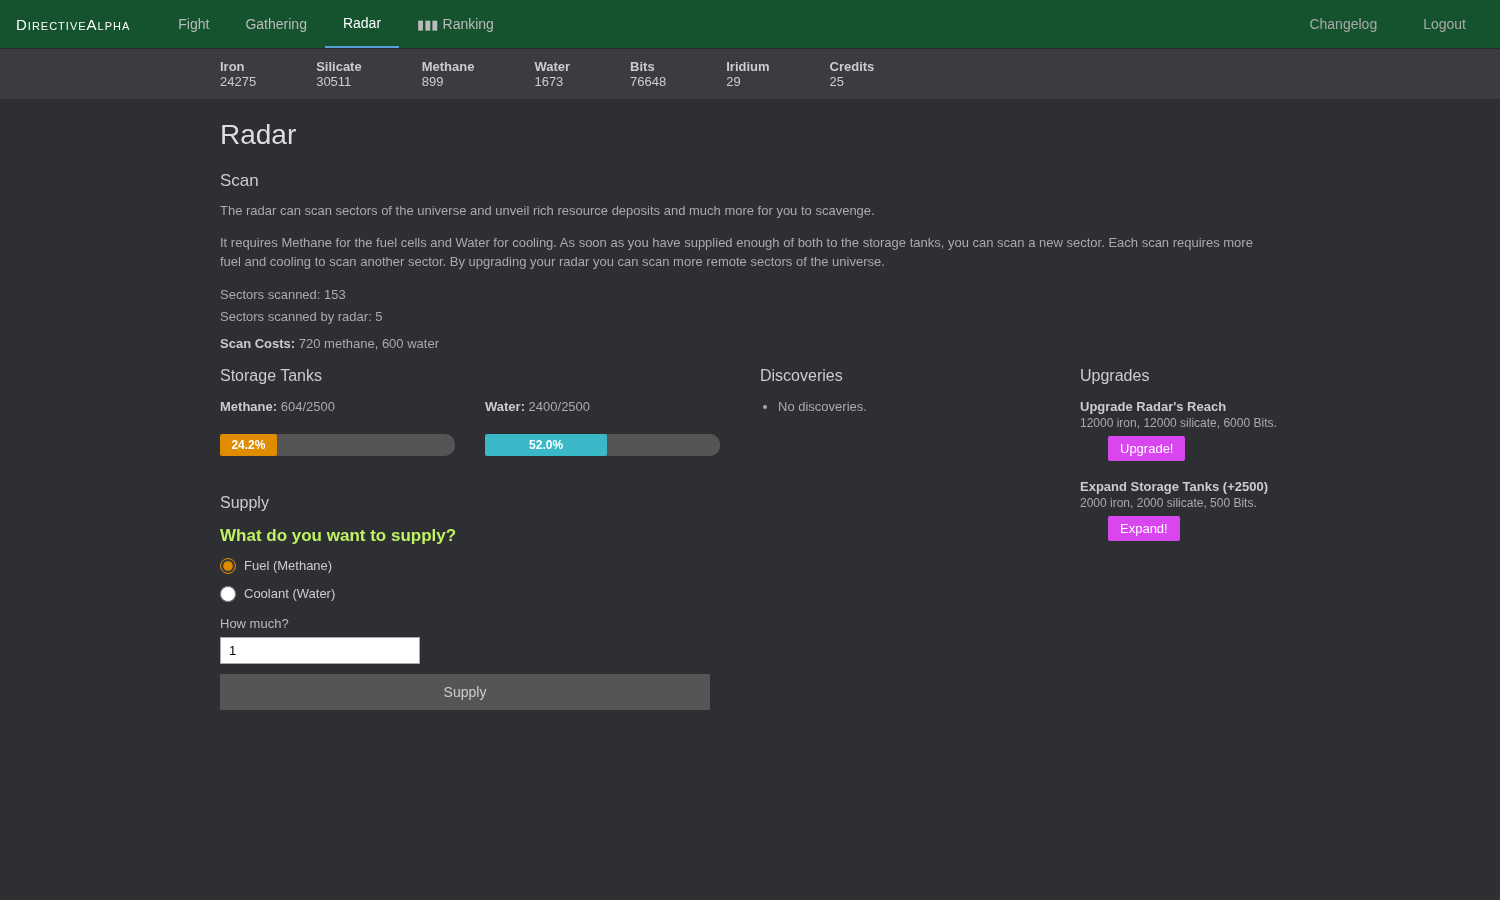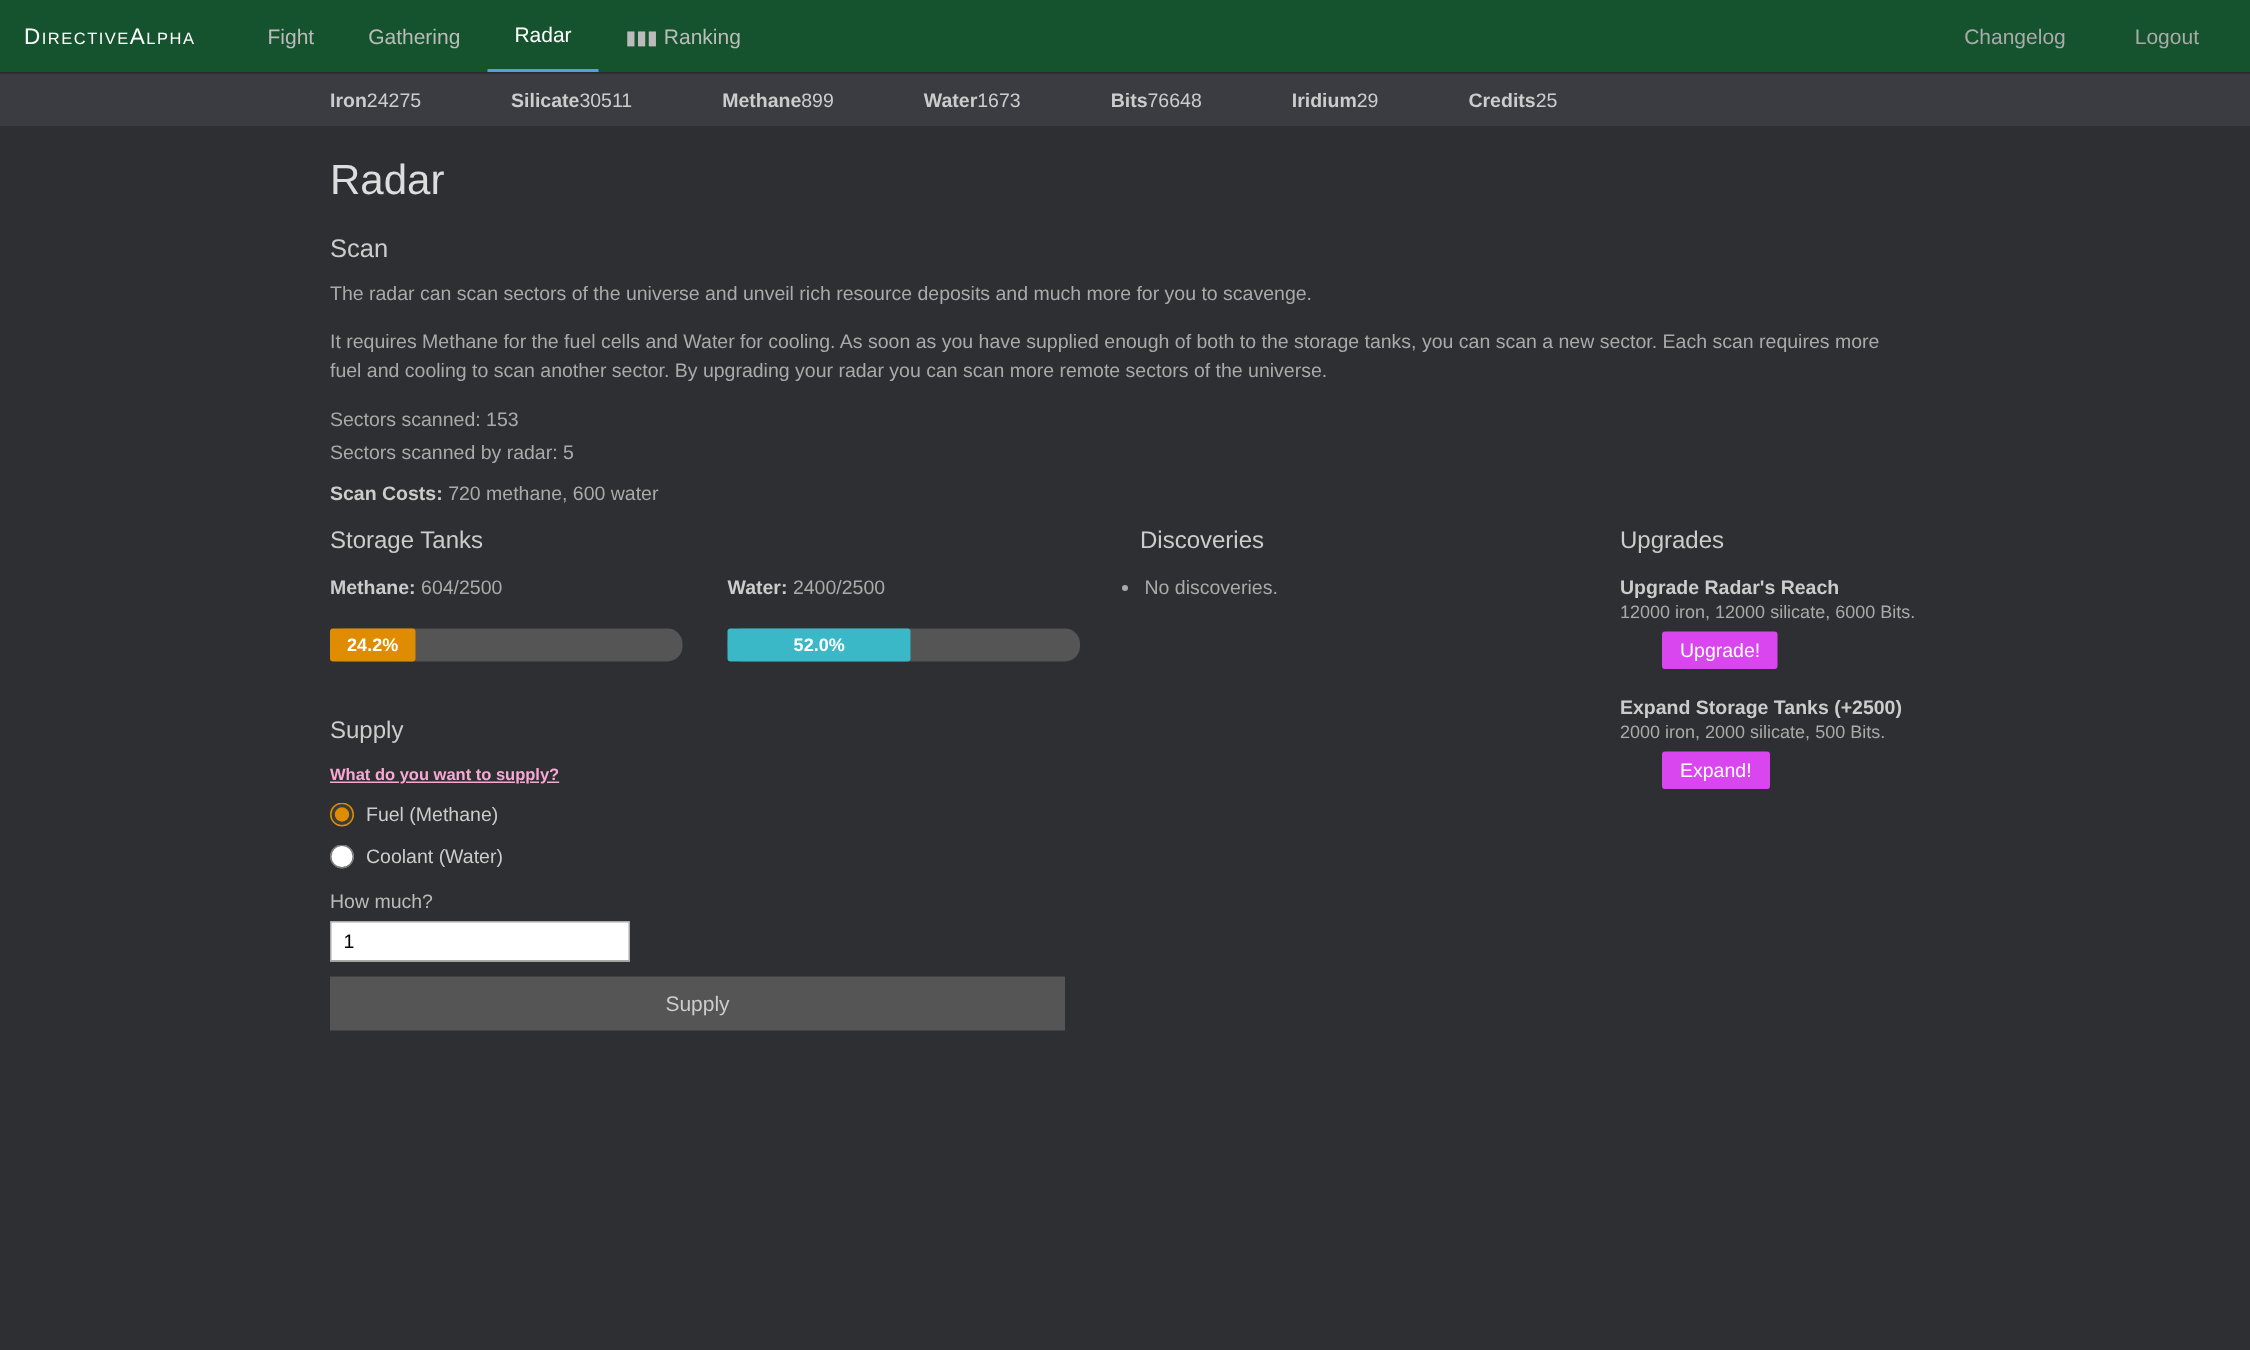--- a/index.html
+++ b/index.html
@@ -51,21 +51,21 @@
 
     
     .resources-bar {
       background-color: #3a3c41;
       display: flex;
       align-items: center;
       padding: 10px 220px;
       gap: 60px;
       border-top: 1px solid #2a2b2f;
     }
-    .resource-item { display: flex; }
+    .resource-item { display: flex; flex-direction: column; }
     .resource-name { color: #ccc; font-size: 13px; font-weight: bold; }
     .resource-value { color: #ccc; font-size: 13px; }
 
     
     .main {
       padding: 20px 220px;
     }
     h1.page-title {
       color: #ddd;
       font-size: 28px;
@@ -145,25 +145,24 @@
 
     .tanks-row {
       display: flex;
       gap: 30px;
     }
     .tank-col { flex: 1; }
 
     
     .supply-section { margin-top: 24px; }
     .supply-question {
-      font-size: 11px;
-      color: #f9a8d4;
+      font-size: 17px;
+      color: #bef264;
       font-weight: bold;
       margin-bottom: 10px;
-      text-decoration: underline;
     }
     .radio-option {
       display: flex;
       align-items: center;
       gap: 8px;
       margin-bottom: 8px;
       font-size: 13px;
       color: #ccc;
       margin-top: 12px;
     }
@@ -204,21 +203,21 @@
     .discoveries-title {
       color: #ccc;
       font-size: 16px;
       font-weight: normal;
       margin-bottom: 14px;
     }
     .no-discoveries {
       color: #aaa;
       font-size: 13px;
       list-style: disc;
-      margin-left: 3px;
+      margin-left: 18px;
     }
 
     
     .upgrades-title {
       color: #ccc;
       font-size: 16px;
       font-weight: normal;
       margin-bottom: 14px;
     }
     .upgrade-item {

